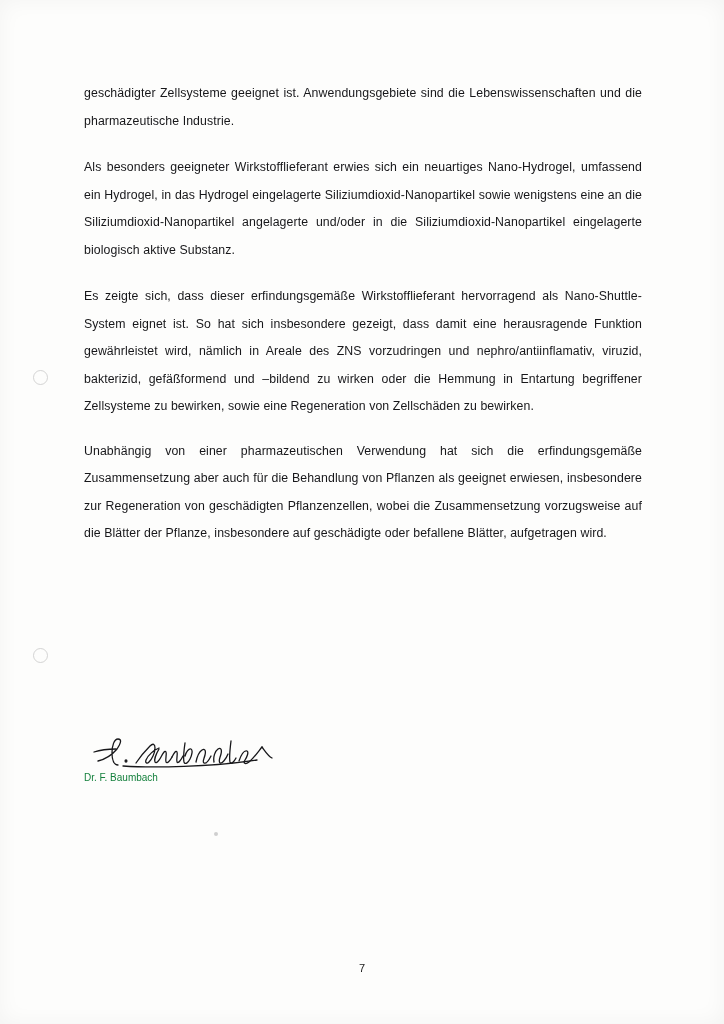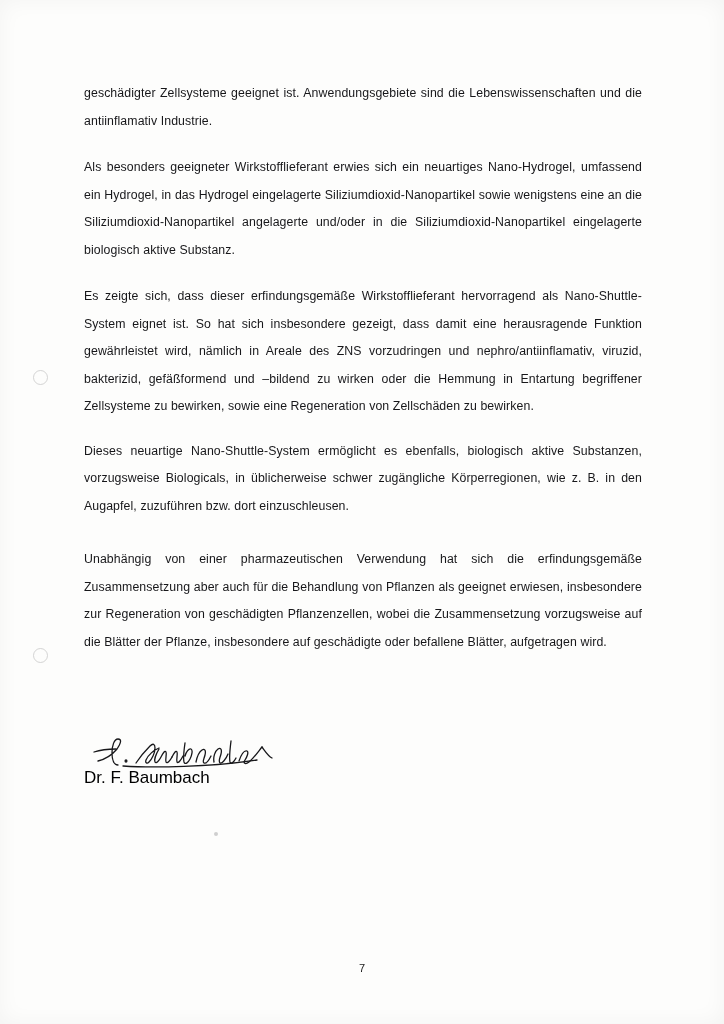--- a/index.html
+++ b/index.html
@@ -67,23 +67,23 @@
     position: absolute;
     left: 84px;
     top: 735px;
     width: 320px;
   }
   .signature-svg {
     display: block;
     margin-left: 8px;
   }
   .signature-name {
-    font-size: 17px;
+    font-size: 10px;
     line-height: 16px;
-    color: #000000;
+    color: #15803d;
     margin-top: 1px;
   }
   .page-number {
     position: absolute;
     left: 0;
     top: 962px;
     width: 724px;
     text-align: center;
     font-size: 11px;
     color: #1a1a1a;
@@ -99,24 +99,23 @@
 </style>
 </head>
 <body>
 
 <div class="page">
 
   <div class="punch p1"></div>
   <div class="punch p2"></div>
 
   <div class="content">
-    <p class="para">geschädigter Zellsysteme geeignet ist. Anwendungsgebiete sind die Lebenswissenschaften und die antiinflamativ Industrie.</p>
+    <p class="para">geschädigter Zellsysteme geeignet ist. Anwendungsgebiete sind die Lebenswissenschaften und die pharmazeutische Industrie.</p>
     <p class="para">Als besonders geeigneter Wirkstofflieferant erwies sich ein neuartiges Nano-Hydrogel, umfassend ein Hydrogel, in das Hydrogel eingelagerte Siliziumdioxid-Nanopartikel sowie wenigstens eine an die Siliziumdioxid-Nanopartikel angelagerte und/oder in die Siliziumdioxid-Nanopartikel eingelagerte biologisch aktive Substanz.</p>
     <p class="para tight">Es zeigte sich, dass dieser erfindungsgemäße Wirkstofflieferant hervorragend als Nano-Shuttle-System eignet ist. So hat sich insbesondere gezeigt, dass damit eine herausragende Funktion gewährleistet wird, nämlich in Areale des ZNS vorzudringen und nephro/antiinflamativ, viruzid, bakterizid, gefäßformend und –bildend zu wirken oder die Hemmung in Entartung begriffener Zellsysteme zu bewirken, sowie eine Regeneration von Zellschäden zu bewirken.</p>
-    <p class="para para-gap-lg">Dieses neuartige Nano-Shuttle-System ermöglicht es ebenfalls, biologisch aktive Substanzen, vorzugsweise Biologicals, in üblicherweise schwer zugängliche Körperregionen, wie z. B. in den Augapfel, zuzuführen bzw. dort einzuschleusen.</p>
     <p class="para">Unabhängig von einer pharmazeutischen Verwendung hat sich die erfindungsgemäße Zusammensetzung aber auch für die Behandlung von Pflanzen als geeignet erwiesen, insbesondere zur Regeneration von geschädigten Pflanzenzellen, wobei die Zusammensetzung vorzugsweise auf die Blätter der Pflanze, insbesondere auf geschädigte oder befallene Blätter, aufgetragen wird.</p>
   </div>
 
   <div class="signature-block">
     <svg class="signature-svg" width="190" height="34" viewBox="0 0 190 34" aria-hidden="true">
       <g fill="none" stroke="#17171a" stroke-width="1.3" stroke-linecap="round" stroke-linejoin="round">
         <path d="M6 26 C14 24, 20 20, 25 14 C29 8, 30 4, 26 4 C22 4, 20 11, 20 18 C20 25, 22 30, 26 30"></path>
         <path d="M2 17 C8 15, 16 14, 24 14"></path>
         <path d="M34 27 c1.2 0 1.2 -2 0 -2 c-1.2 0 -1.2 2 0 2"></path>
         <path d="M44 28 C48 22, 54 15, 58 11 C61 8, 63 9, 63 13 C63 18, 60 24, 57 27 C55 29, 53 28, 54 25 C56 20, 62 15, 67 13"></path>

